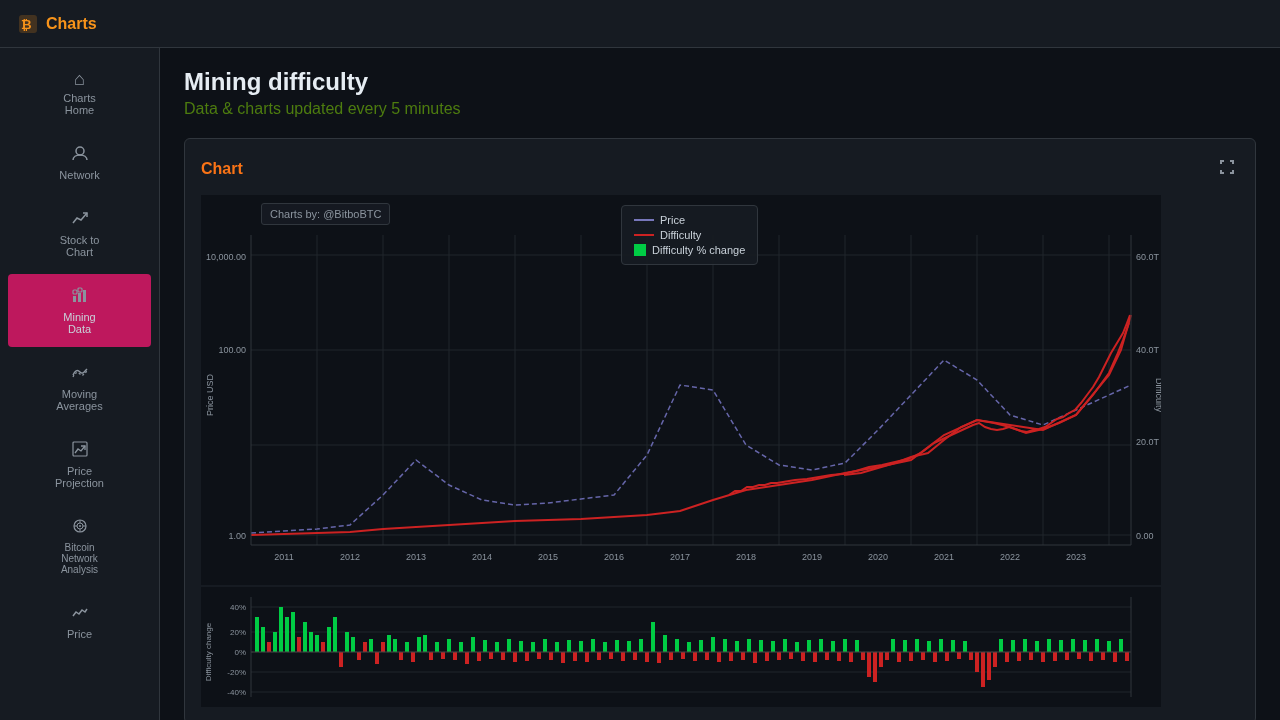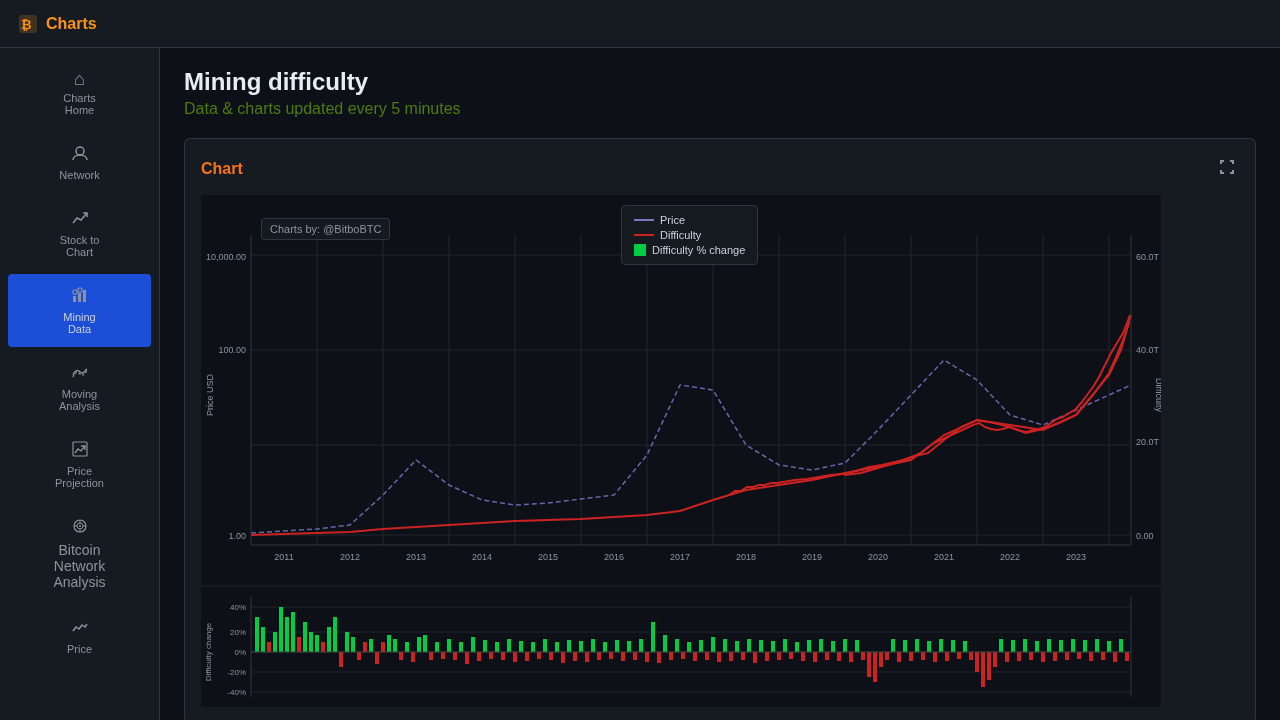--- a/index.html
+++ b/index.html
@@ -57,21 +57,21 @@
       padding: 12px 8px;
       cursor: pointer;
       color: #8b949e;
       font-size: 11px;
       text-align: center;
       gap: 4px;
       border-radius: 4px;
       margin: 2px 8px;
       transition: background 0.15s;
     }
-    .sidebar-item.active { background: #1d4ed8; color: #c9d1d9; }
+    .sidebar-item.active { background: #be185d; color: #c9d1d9; }
     .sidebar-icon {
       font-size: 18px;
       line-height: 1;
     }
     
     .main {
       position: absolute;
       top: 48px;
       left: 160px;
       right: 0;
@@ -117,21 +117,21 @@
       border: none;
       padding: 4px;
     }
     
     .chart-svg-wrapper {
       position: relative;
       width: 100%;
     }
     .chart-attribution {
       position: absolute;
-      top: 23px;
+      top: 8px;
       left: 60px;
       background: rgba(22,27,34,0.9);
       border: 1px solid #30363d;
       border-radius: 3px;
       padding: 4px 8px;
       font-size: 11px;
       color: #8b949e;
       z-index: 5;
     }
     .chart-legend {
@@ -213,21 +213,21 @@
 Data</span>
   </div>
   <div class="sidebar-item">
     <span class="sidebar-icon">
       <svg width="18" height="18" viewBox="0 0 18 18" fill="none">
         <path d="M2,12 C4,8 6,6 9,9 C12,12 14,8 16,6" stroke="#8b949e" stroke-width="1.5" fill="none"></path>
         <path d="M2,14 C4,10 6,8 9,11 C12,14 14,10 16,8" stroke="#8b949e" stroke-width="1.2" stroke-dasharray="2,2" fill="none"></path>
       </svg>
     </span>
     <span style="white-space:pre-line">Moving
-Analysis</span>
+Averages</span>
   </div>
   <div class="sidebar-item">
     <span class="sidebar-icon">
       <svg width="18" height="18" viewBox="0 0 18 18" fill="none">
         <rect x="2" y="2" width="14" height="14" rx="1" stroke="#8b949e" stroke-width="1.2" fill="none"></rect>
         <polyline points="4,13 7,9 10,11 14,6" stroke="#8b949e" stroke-width="1.3" fill="none"></polyline>
         <polyline points="10,6 14,6 14,10" stroke="#8b949e" stroke-width="1.3" fill="none"></polyline>
       </svg>
     </span>
     <span style="white-space:pre-line">Price
@@ -238,21 +238,21 @@
       <svg width="18" height="18" viewBox="0 0 18 18" fill="none">
         <circle cx="9" cy="9" r="6" stroke="#8b949e" stroke-width="1.2" fill="none"></circle>
         <circle cx="9" cy="9" r="3" stroke="#8b949e" stroke-width="1" fill="none"></circle>
         <circle cx="9" cy="9" r="1" fill="#8b949e"></circle>
         <line x1="9" y1="3" x2="9" y2="6" stroke="#8b949e" stroke-width="1"></line>
         <line x1="9" y1="12" x2="9" y2="15" stroke="#8b949e" stroke-width="1"></line>
         <line x1="3" y1="9" x2="6" y2="9" stroke="#8b949e" stroke-width="1"></line>
         <line x1="12" y1="9" x2="15" y2="9" stroke="#8b949e" stroke-width="1"></line>
       </svg>
     </span>
-    <span style="white-space:pre-line; font-size:14px">Bitcoin
+    <span style="white-space:pre-line; font-size:10px">Bitcoin
 Network
 Analysis</span>
   </div>
   <div class="sidebar-item">
     <span class="sidebar-icon">
       <svg width="18" height="18" viewBox="0 0 18 18" fill="none">
         <polyline points="2,13 5,9 8,11 11,7 14,9 16,6" stroke="#8b949e" stroke-width="1.5" fill="none"></polyline>
       </svg>
     </span>
     <span>Price</span>

